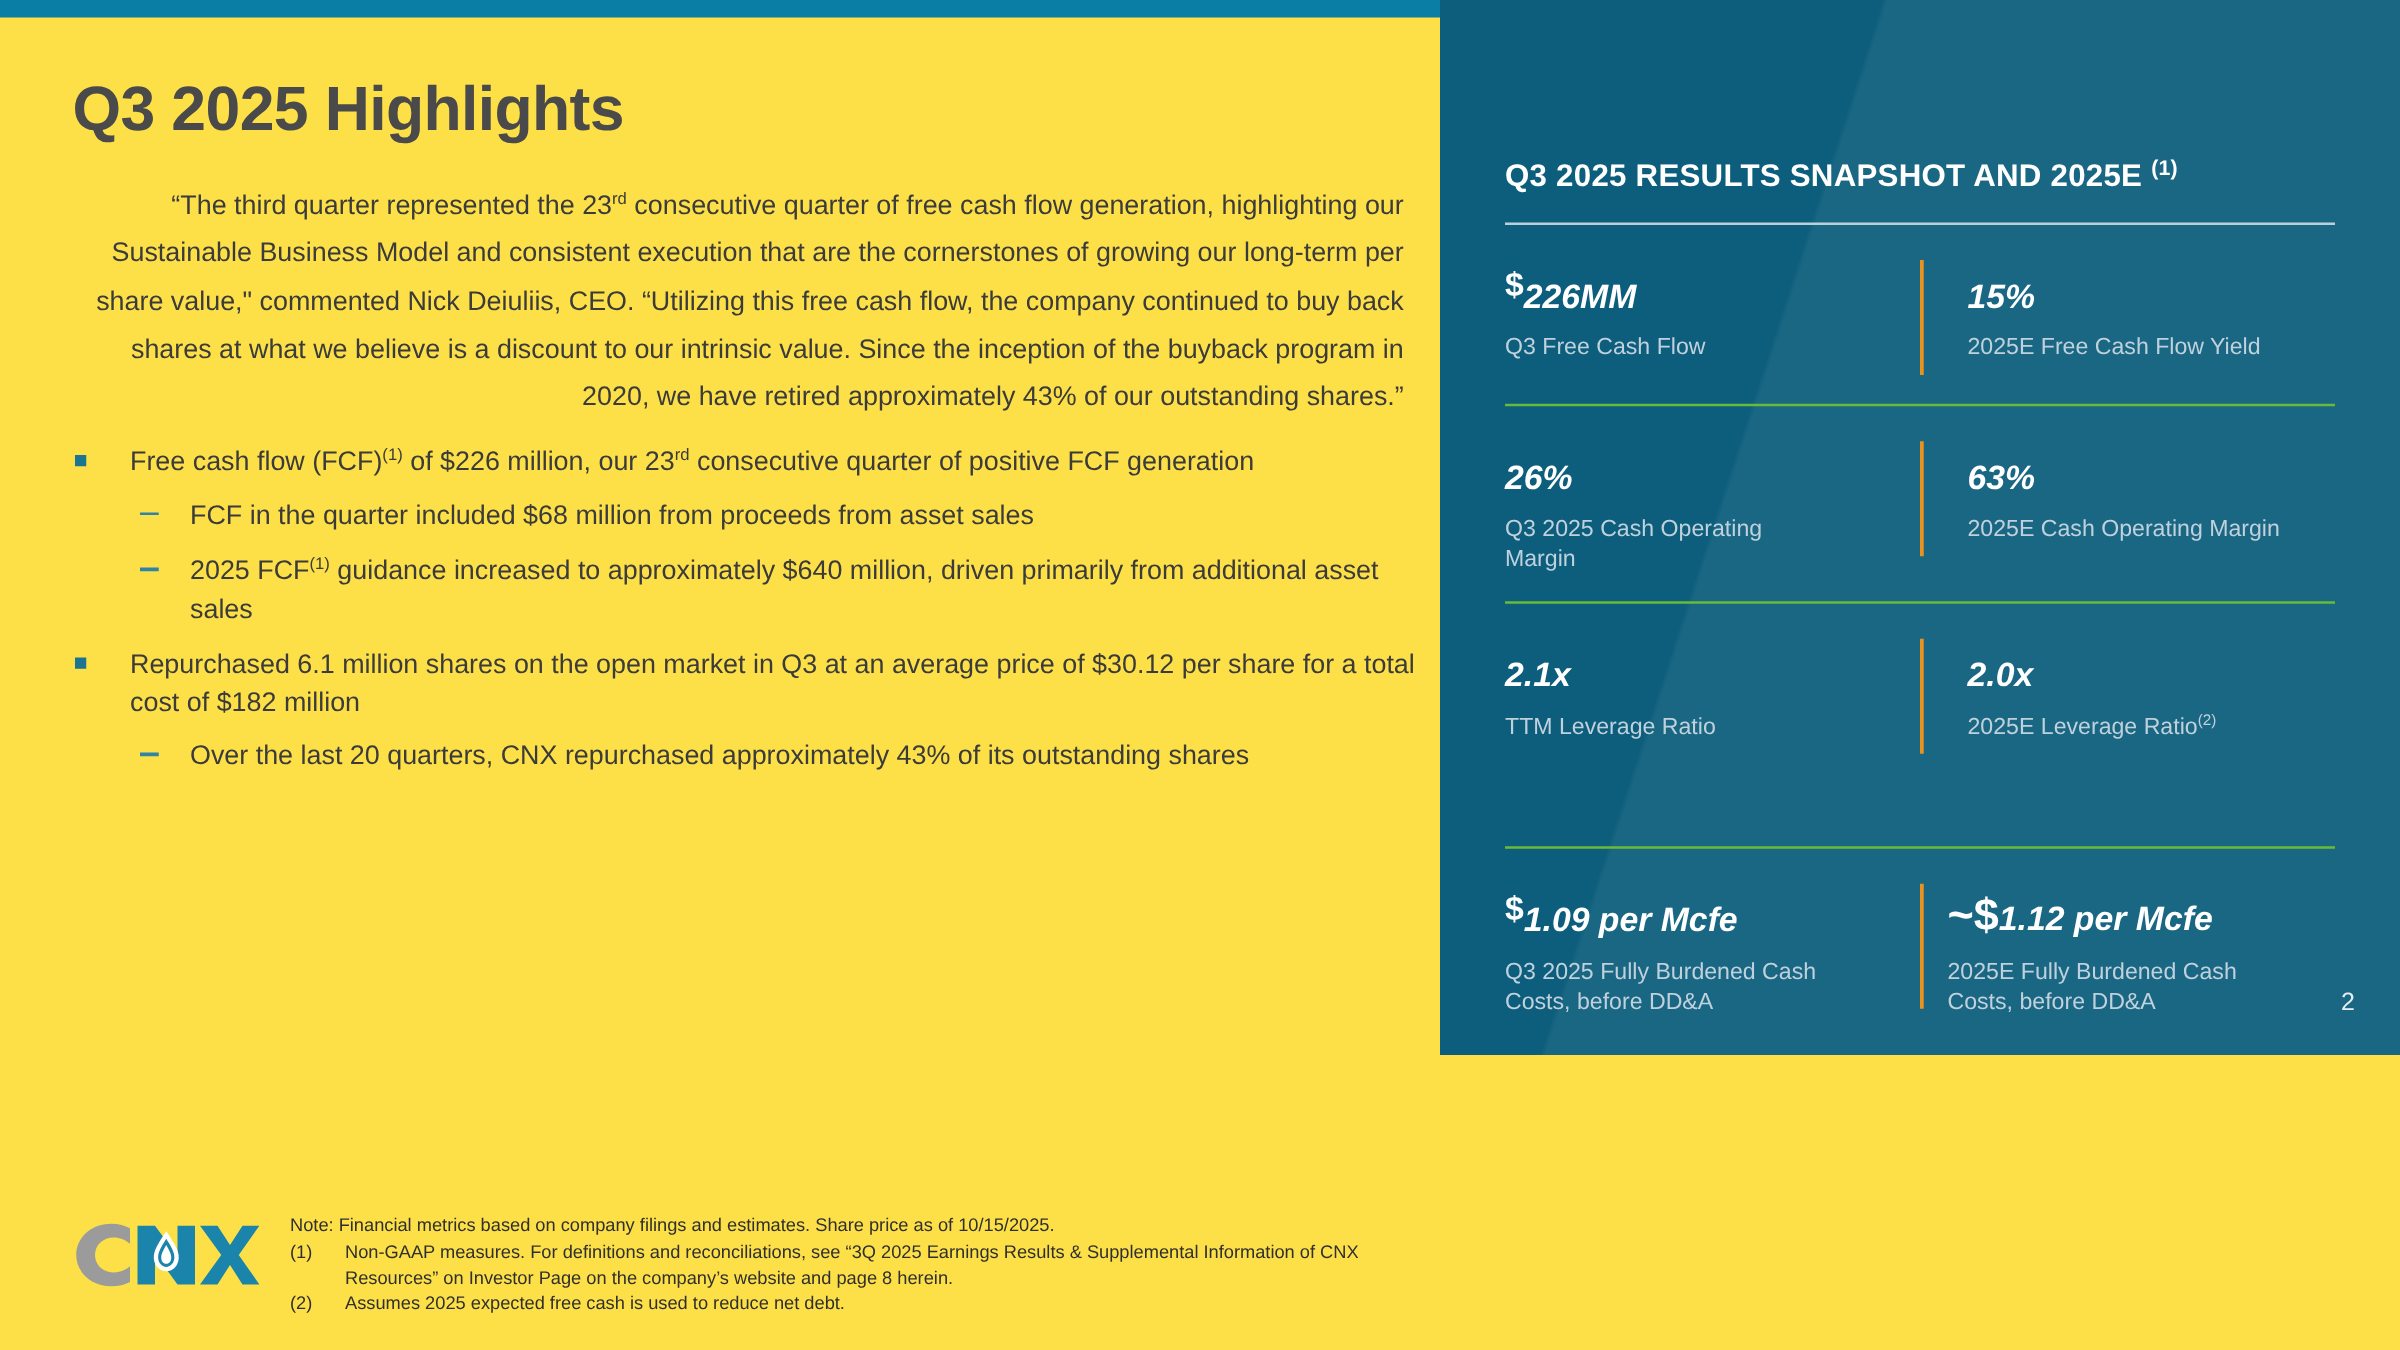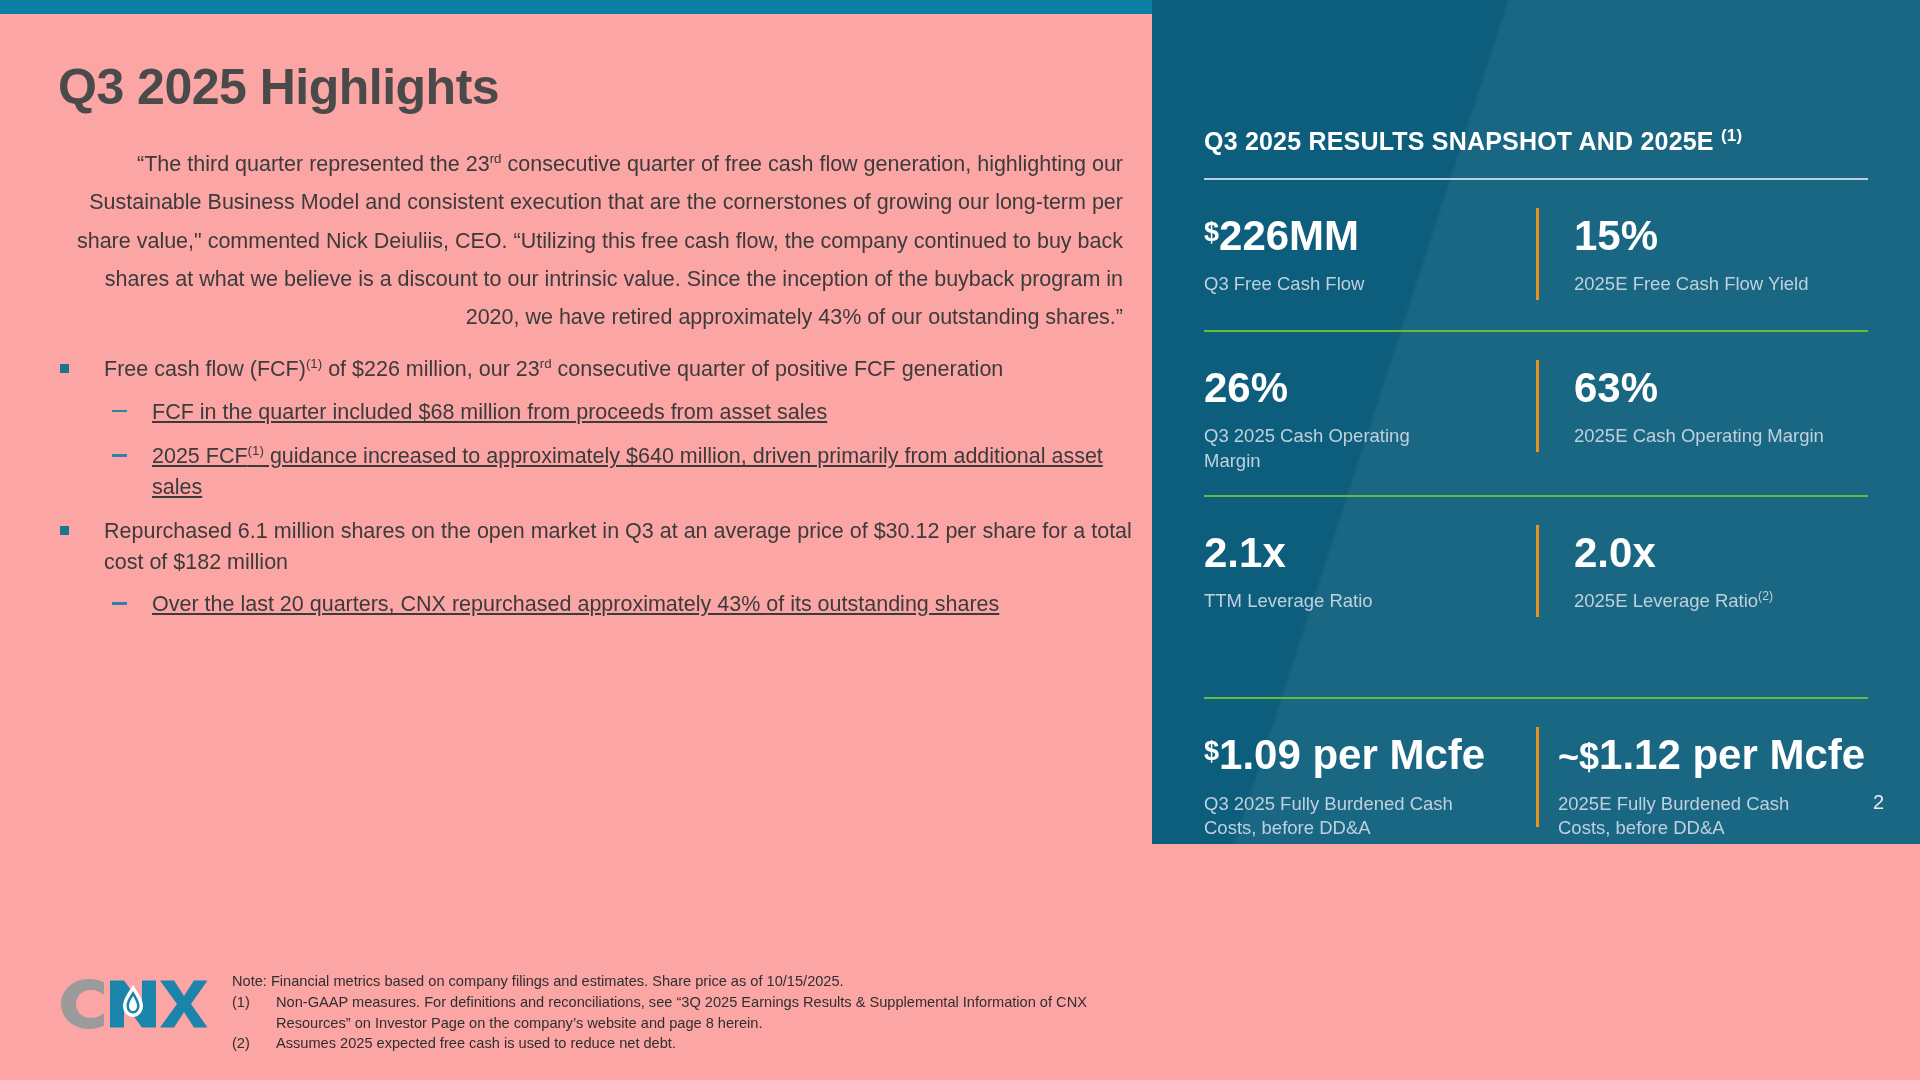--- a/index.html
+++ b/index.html
@@ -2,21 +2,21 @@
 <html><head>
 <meta charset="utf-8">
 <style>
   * { box-sizing: border-box; margin: 0; padding: 0; }
   html, body {
     width: 1920px; height: 1080px;
     background: #ffffff;
     font-family: "Liberation Sans", sans-serif;
     overflow: hidden;
   }
-  .slide { position: relative; width: 1920px; height: 1080px; background: #fca5a5; }
+  .slide { position: relative; width: 1920px; height: 1080px; background: #fde047; }
 
   
   .top-bar {
     position: absolute; left: 0; top: 0; width: 1152px; height: 14px;
     background: #0a7ea4;
   }
 
   
   .left {
     position: absolute; left: 0; top: 14px;
@@ -39,21 +39,21 @@
     position: relative; padding-left: 46px; margin-bottom: 14px;
     font-size: 21.5px; color: #3b3b3b; line-height: 1.42; width: 1080px;
   }
   li.b1 > .sq {
     position: absolute; left: 2px; top: 10px;
     width: 9px; height: 9px; background: #1b7490;
   }
   ul.sub { list-style: none; margin-top: 12px; }
   li.b2 {
     position: relative; padding-left: 48px; margin-bottom: 14px;
-    font-size: 21.5px; color: #3b3b3b; line-height: 1.42; text-decoration: underline;
+    font-size: 21.5px; color: #3b3b3b; line-height: 1.42;
   }
   li.b2 > .dash {
     position: absolute; left: 8px; top: 13px;
     width: 15px; height: 2.5px; background: #2e83a6;
   }
   sup.ref { font-size: 0.62em; vertical-align: super; line-height: 0; }
 
   
   .footer {
     position: absolute; left: 58px; bottom: 26px;
@@ -94,21 +94,21 @@
   .mrow { position: relative; display: flex; }
   .mcol { width: 50%; position: relative; }
   .mcol.left-col { padding-right: 28px; }
   .mcol.right-col { padding-left: 38px; }
   .divider {
     position: absolute; left: 50%; width: 3px; background: #e8921f;
   }
   .mvalue {
     color: #ffffff; font-weight: bold; line-height: 1.05; white-space: nowrap;
   }
-  .mvalue .big { font-size: 42px; }
+  .mvalue .big { font-size: 27px; font-style: italic; }
   .mvalue .dollar { font-size: 27px; vertical-align: 9px; }
   .mvalue .tilde { font-size: 36px; }
   .mlabel {
     color: #bfd1dc; font-size: 18.5px; line-height: 1.32; margin-top: 14px;
   }
   .mlabel sup { font-size: 0.66em; vertical-align: super; line-height: 0; }
 
   .page-num {
     position: absolute; right: 36px; bottom: 30px;
     color: #e6eef3; font-size: 20px; z-index: 2;

